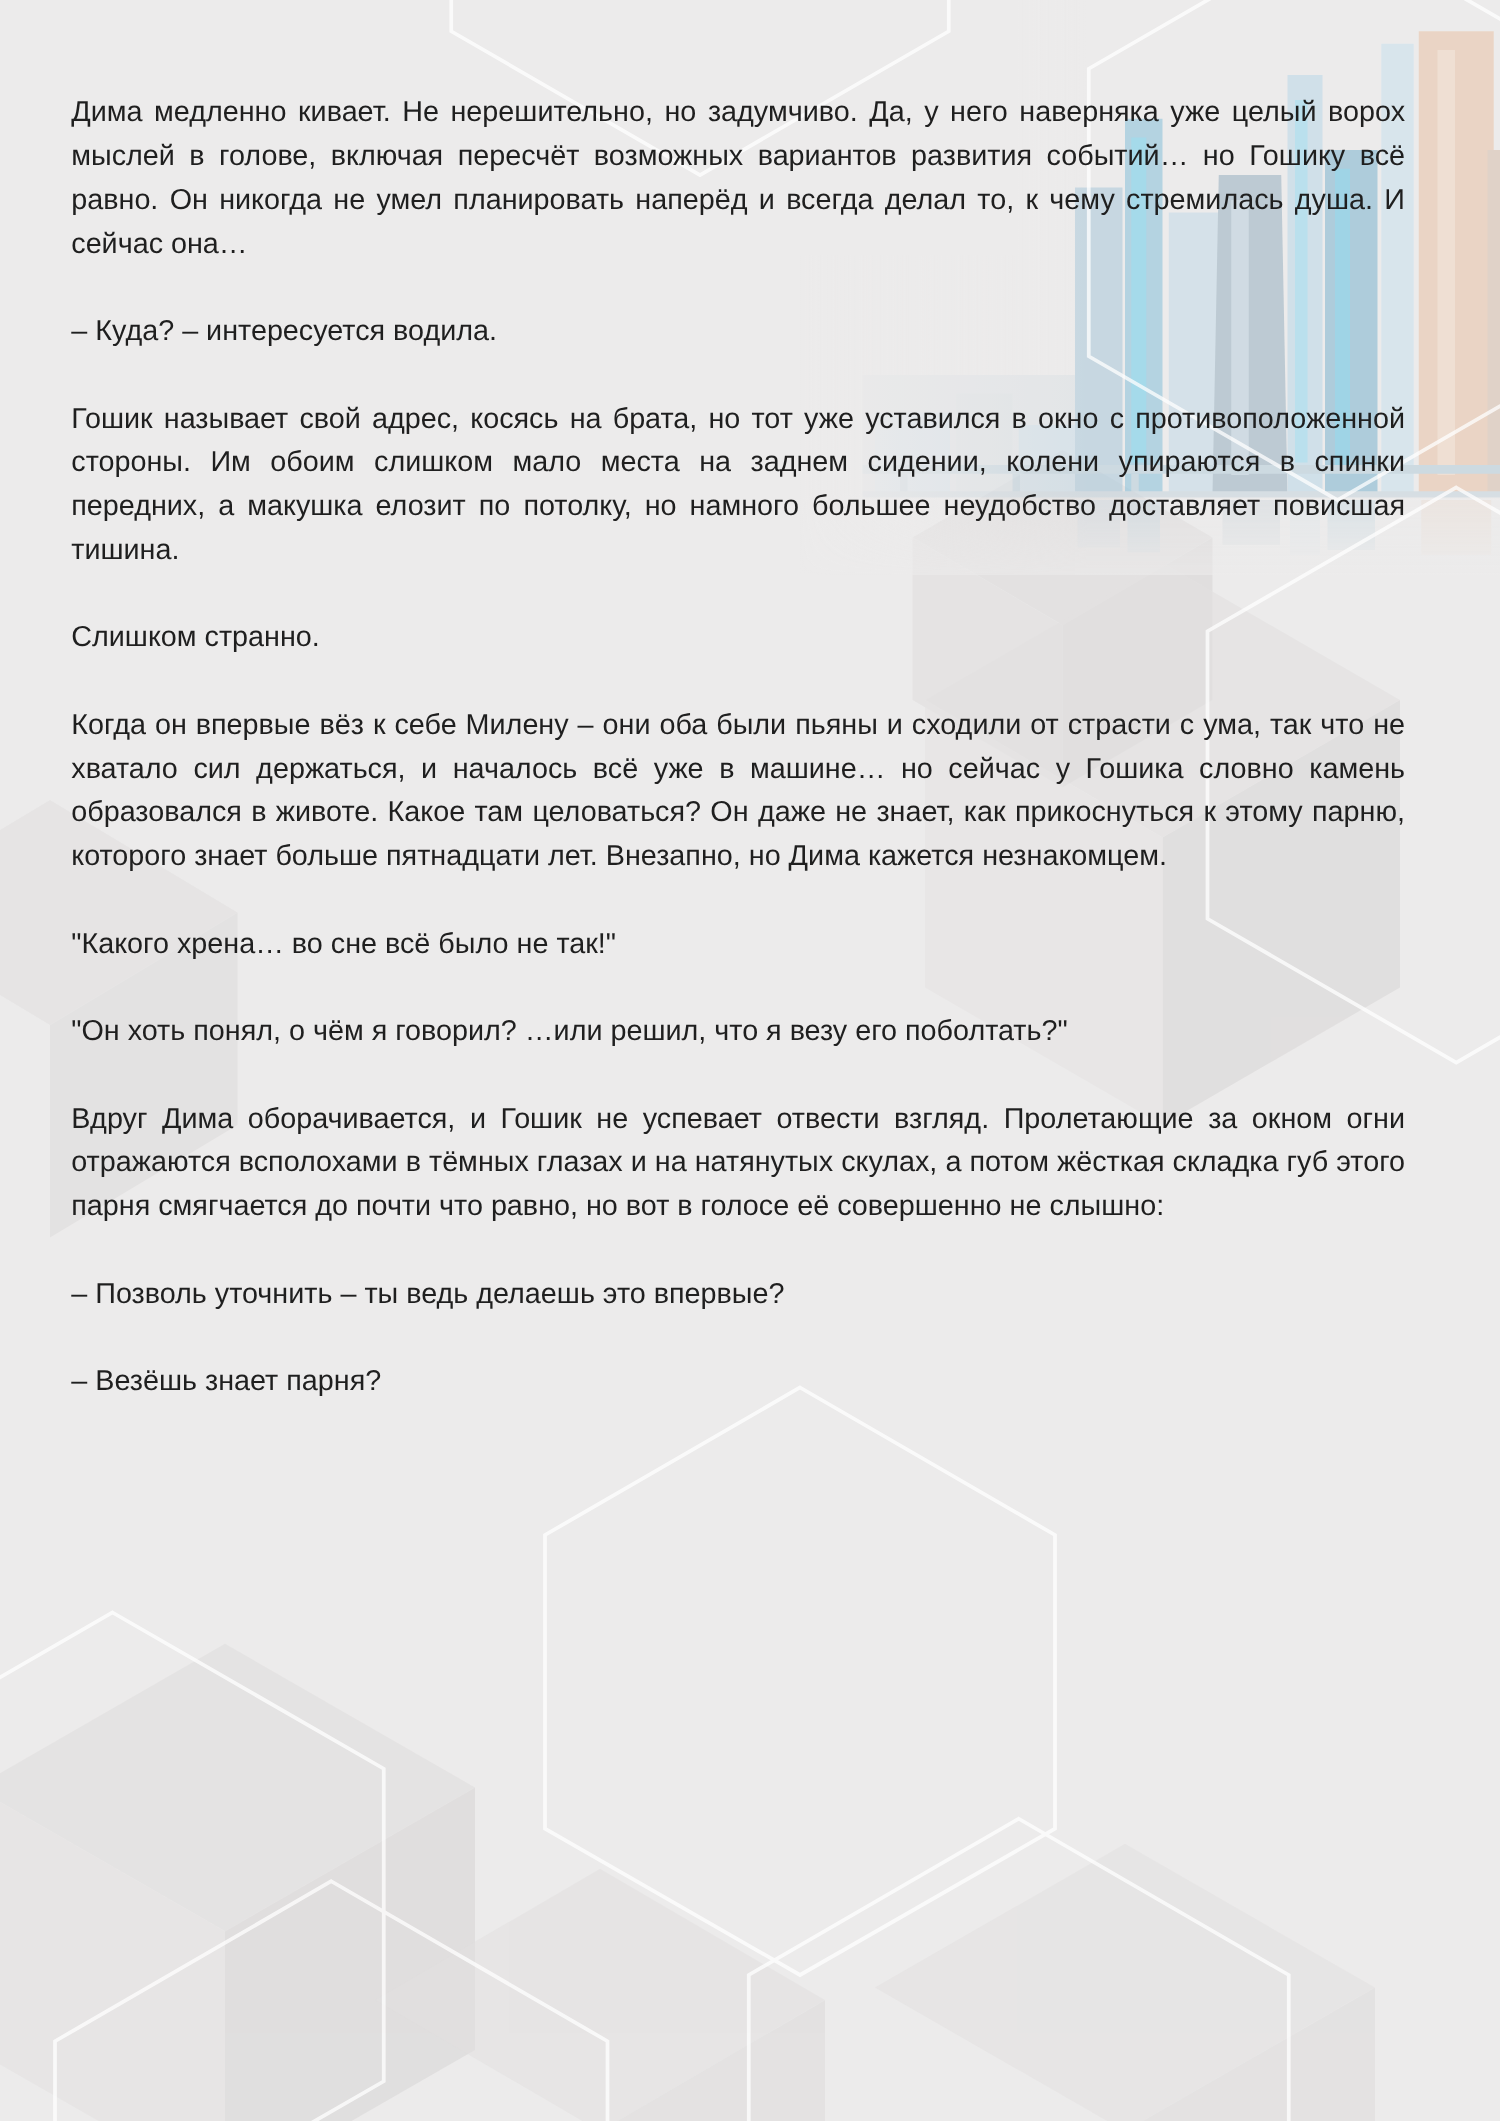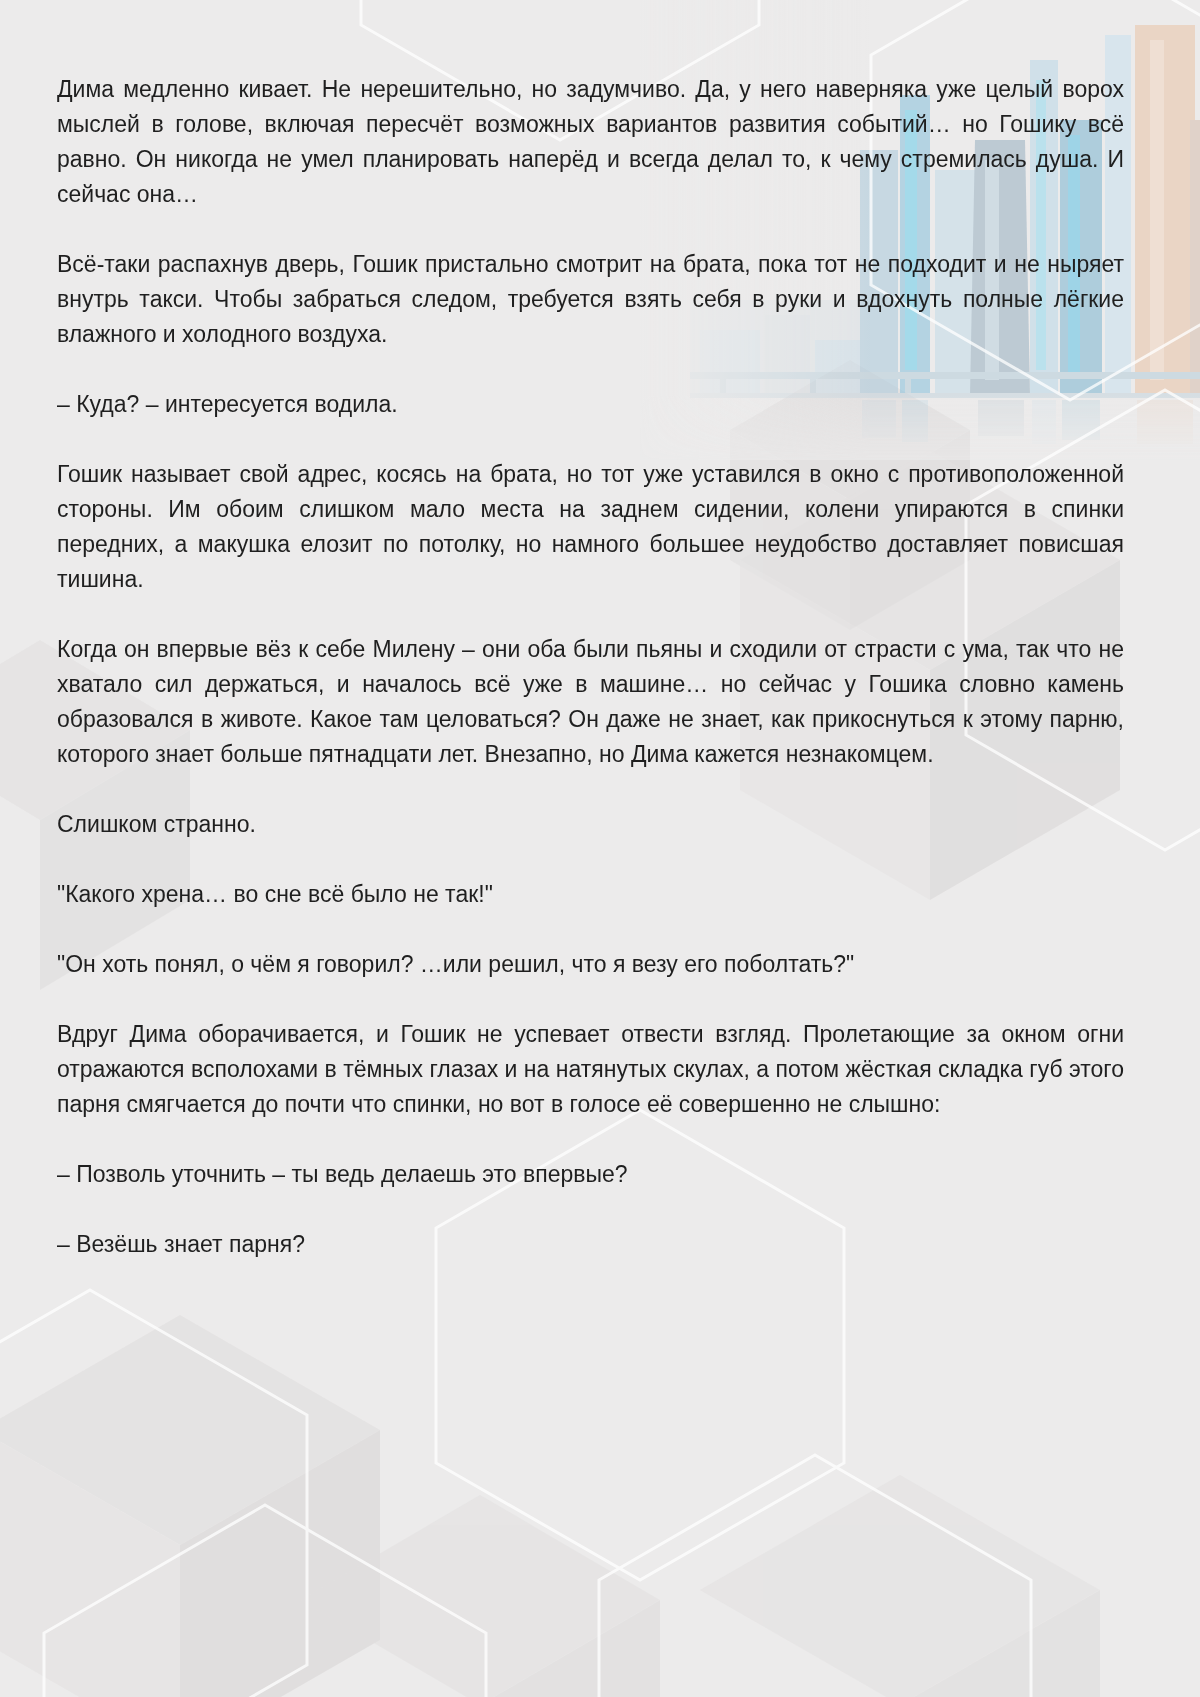--- a/index.html
+++ b/index.html
@@ -111,23 +111,22 @@
       <polygon points="640,1110 844,1228 844,1463 640,1580 436,1463 436,1228"></polygon>
       <polygon points="90,1290 307,1415 307,1665 90,1790 -127,1665 -127,1415"></polygon>
       <polygon points="265,1505 486,1633 486,1878 265,2005 44,1878 44,1633"></polygon>
       <polygon points="815,1455 1031,1580 1031,1830 815,1955 599,1830 599,1580"></polygon>
     </g>
   </g>
 </svg>
 
 <div class="content">
   <p>Дима медленно кивает. Не нерешительно, но задумчиво. Да, у него наверняка уже целый ворох мыслей в голове, включая пересчёт возможных вариантов развития событий… но Гошику всё равно. Он никогда не умел планировать наперёд и всегда делал то, к чему стремилась душа. И сейчас она…</p>
-  <p>Всё-таки распахнув дверь, Гошик пристально смотрит на брата, пока тот не подходит и не ныряет внутрь такси. Чтобы забраться следом, требуется взять себя в руки и вдохнуть полные лёгкие влажного и холодного воздуха.</p>
   <p>– Куда? – интересуется водила.</p>
   <p>Гошик называет свой адрес, косясь на брата, но тот уже уставился в окно с противоположенной стороны. Им обоим слишком мало места на заднем сидении, колени упираются в спинки передних, а макушка елозит по потолку, но намного большее неудобство доставляет повисшая тишина.</p>
+  <p>Слишком странно.</p>
   <p>Когда он впервые вёз к себе Милену – они оба были пьяны и сходили от страсти с ума, так что не хватало сил держаться, и началось всё уже в машине… но сейчас у Гошика словно камень образовался в животе. Какое там целоваться? Он даже не знает, как прикоснуться к этому парню, которого знает больше пятнадцати лет. Внезапно, но Дима кажется незнакомцем.</p>
-  <p>Слишком странно.</p>
   <p>"Какого хрена… во сне всё было не так!"</p>
   <p>"Он хоть понял, о чём я говорил? …или решил, что я везу его поболтать?"</p>
-  <p>Вдруг Дима оборачивается, и Гошик не успевает отвести взгляд. Пролетающие за окном огни отражаются всполохами в тёмных глазах и на натянутых скулах, а потом жёсткая складка губ этого парня смягчается до почти что спинки, но вот в голосе её совершенно не слышно:</p>
+  <p>Вдруг Дима оборачивается, и Гошик не успевает отвести взгляд. Пролетающие за окном огни отражаются всполохами в тёмных глазах и на натянутых скулах, а потом жёсткая складка губ этого парня смягчается до почти что равно, но вот в голосе её совершенно не слышно:</p>
   <p>– Позволь уточнить – ты ведь делаешь это впервые?</p>
   <p>– Везёшь знает парня?</p>
 </div>
 
 </body></html>

